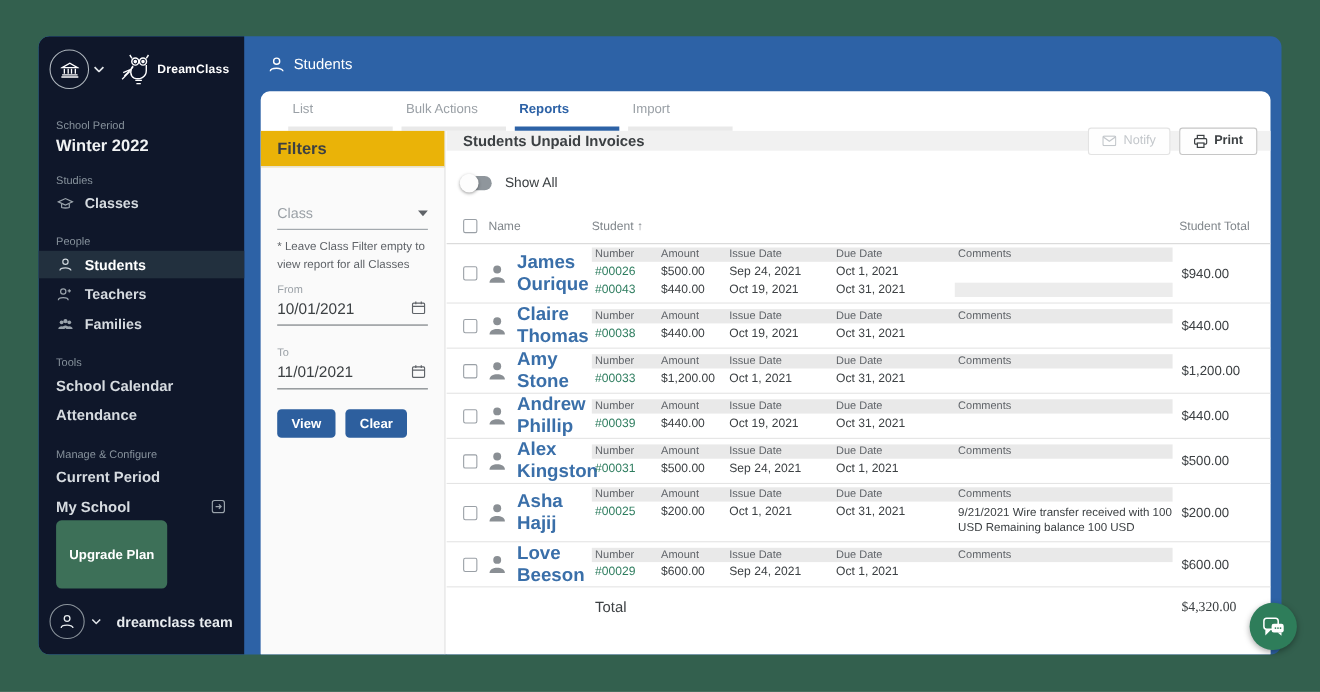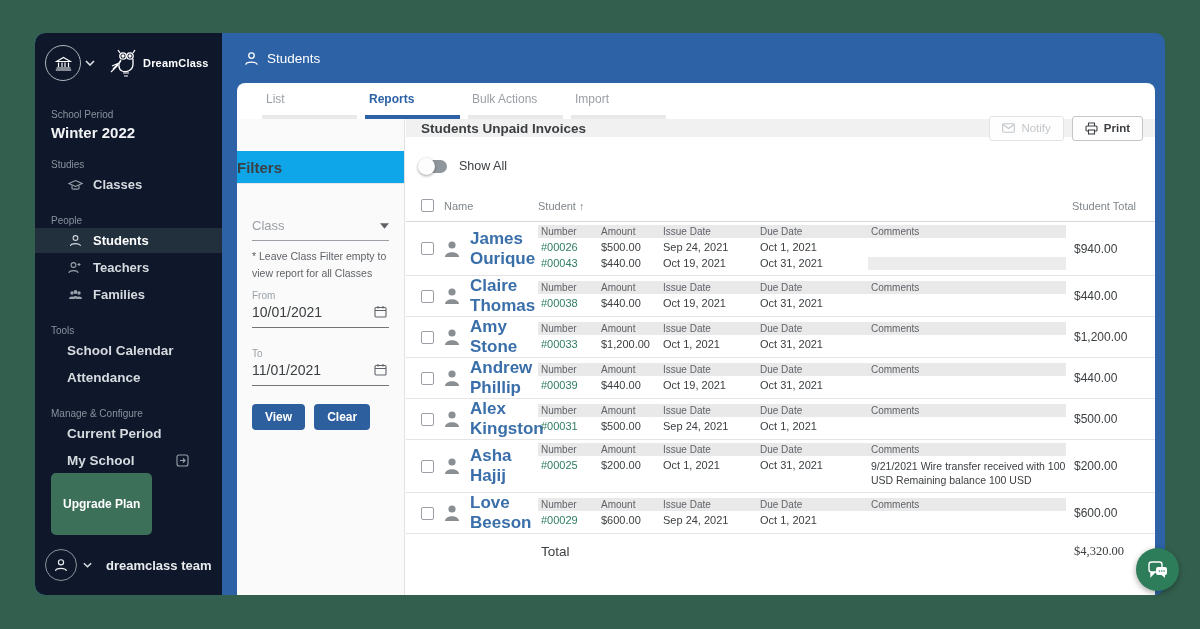--- a/index.html
+++ b/index.html
@@ -12,21 +12,21 @@
   .sidebar { position:absolute; left:0; top:0; width:187px; height:100%;
              background:#0f172a; border-radius:10px 0 0 10px; display:flex; flex-direction:column; }
   .logo-row { display:flex; align-items:center; padding:12px 10px 10px 10px; gap:4px; }
   .school-circle { width:36px; height:36px; border:1px solid #aeb6bd; border-radius:50%;
                    display:flex; align-items:center; justify-content:center; flex:0 0 auto; cursor:pointer; }
   .chev { color:#dfe3e7; }
   .owl { margin-left:10px; }
   .brand { color:#fff; font-size:11px; font-weight:bold; letter-spacing:.2px; }
   .side-label { color:#87929c; font-size:10px; padding:0 16px; margin-top:18px; }
   .side-value { color:#f1f3f4; font-size:15px; font-weight:bold; padding:4px 16px 0 16px; cursor:pointer; }
-  .side-item { display:flex; align-items:center; gap:10px; padding:5px 32px; margin-top:2px;
+  .side-item { display:flex; align-items:center; gap:10px; padding:5px 16px; margin-top:2px;
                color:#d6dbe0; font-size:13px; font-weight:bold; cursor:pointer; }
   .side-item .ic { width:16px; display:flex; justify-content:center; color:#9aa3ab; }
   .side-item.active { background:#22303e; color:#ffffff; }
   .side-item.active .ic { color:#cfd6dc; }
   .side-item.noicon { font-size:13.5px; }
   .side-item .spacer { flex:1; }
   .upgrade-btn { margin:auto 16px 14px 16px; margin-top:auto; background:#3d7058; color:#fff;
                  font-size:12px; font-weight:bold; padding:24px 12px; border-radius:5px; border:none;
                  width:max-content; cursor:pointer; }
   .user-row { display:flex; align-items:center; gap:6px; padding:0 10px 16px 10px; }
@@ -44,23 +44,23 @@
   .tabs { height:36px; display:flex; gap:8px; padding-left:25px; }
   .tab { width:95px; display:flex; align-items:center; padding:0 4px; font-size:12px;
          color:#9aa0a6; border-bottom:4px solid #e9e9e9; cursor:pointer; }
   .tab.active { color:#2d62a6; font-weight:bold; border-bottom-color:#2d62a6; }
 
   .body { position:absolute; left:0; right:0; top:36px; bottom:0; }
 
   
   .filters { position:absolute; left:0; top:0; bottom:0; width:168px; background:#fafafa;
              border-right:1px solid #e2e2e2; }
-  .filters-title { height:33px; background:#0ea5e9; border-bottom:1px solid #e6e6e6;
-                   display:flex; align-items:center; padding-left:0;
-                   font-size:15px; font-weight:bold; color:#3c4043;margin-top:32px; }
+  .filters-title { height:33px; background:#eab308; border-bottom:1px solid #e6e6e6;
+                   display:flex; align-items:center; padding-left:15px;
+                   font-size:15px; font-weight:bold; color:#3c4043; }
   .filters-body { padding:34px 15px 0 15px; }
   .class-select { display:flex; justify-content:space-between; align-items:center;
                   font-size:13px; color:#9aa0a6; border-bottom:1px solid #9aa0a6;
                   padding-bottom:7px; cursor:pointer; }
   .note { font-size:10.5px; color:#5f6368; margin-top:7px; line-height:1.6; }
   .date-group { margin-top:8px; }
   .date-group.second { margin-top:20px; }
   .dg-label { font-size:10px; color:#9aa0a6; }
   .date-row { display:flex; justify-content:space-between; align-items:center;
               border-bottom:1px solid #6f7579; padding:3px 2px 7px 0;
@@ -247,22 +247,22 @@
         <svg width="15" height="15" viewBox="0 0 13 13" fill="none" stroke="#fff" stroke-width="1.1">
             <circle cx="6.5" cy="4" r="2.4"></circle>
             <path d="M1.5 12 C1.5 8.8 11.5 8.8 11.5 12"></path>
           </svg>
         <span class="title">Students</span>
       </div>
 
       <div class="card">
         <div class="tabs">
           <div class="tab">List</div>
+          <div class="tab">Bulk Actions</div>
           <div class="tab active">Reports</div>
-          <div class="tab">Bulk Actions</div>
           <div class="tab">Import</div>
         </div>
 
         <div class="body">
 
           <div class="filters">
             <div class="filters-title">Filters</div>
             <div class="filters-body">
               <div class="class-select">
                 <span>Class</span>

